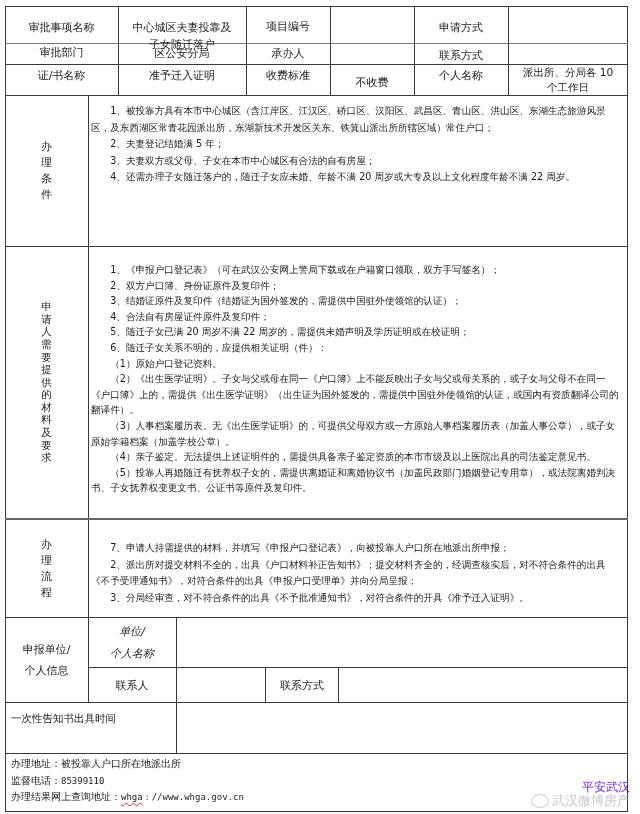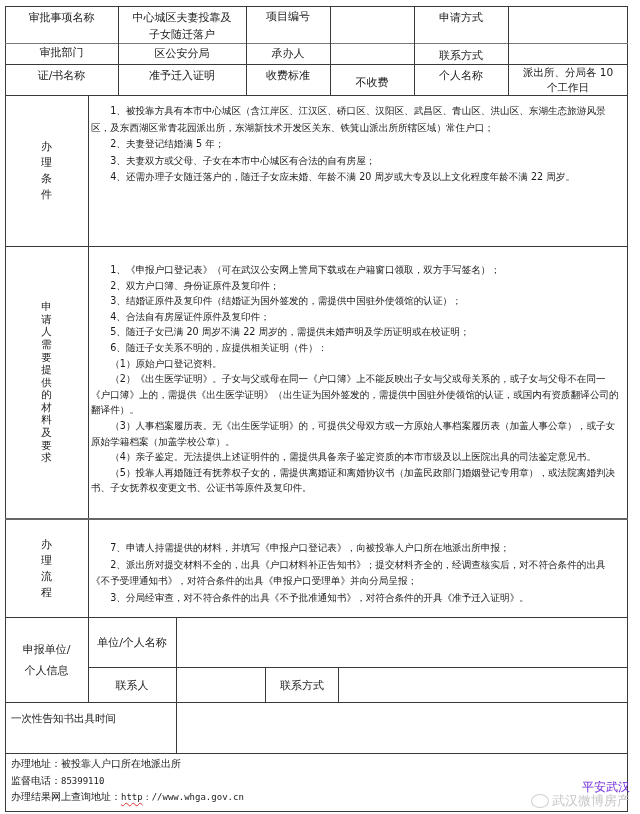--- a/index.html
+++ b/index.html
@@ -2,21 +2,21 @@
 <html><head>
 <meta charset="utf-8">
 <style>
   html, body { margin:0; padding:0; background:#ffffff; }
   body { width:640px; height:814px; position:relative; overflow:hidden;
          font-family: "DejaVu Sans", "Liberation Sans", sans-serif; color:#1a1a1a; }
   .abs { position:absolute; box-sizing:border-box; }
   .line-h { position:absolute; height:1px; background:#3a3a3a; }
   .line-v { position:absolute; width:1px; background:#3a3a3a; }
   .cell { position:absolute; box-sizing:border-box; display:flex; align-items:flex-start; justify-content:center;
-          text-align:center; font-size:11px; line-height:17px; padding-top:3px; }
+          text-align:center; font-size:11px; line-height:17px; padding-top:13px; }
   .cell.mid { align-items:center; padding-top:0; }
   .vlabel { position:absolute; display:flex; flex-direction:column; align-items:center; justify-content:center;
             font-size:11px; line-height:16px; }
   .vlabel span { display:block; }
   .vlabel.tight { line-height:12.6px; font-size:10.5px; }
   .para { position:absolute; font-size:9.6px; line-height:16.5px; letter-spacing:0; }
   .para p { margin:0; }
   .ind { text-indent:2em; }
   .footer-text { position:absolute; font-size:10px; line-height:16.5px; }
   .mono { font-family: "DejaVu Sans Mono", "Liberation Mono", monospace; font-size:9px; }
@@ -121,21 +121,21 @@
 
 <div class="line-v" style="left:176px; top:617px; height:136px;"></div>
 <div class="line-h" style="left:88px; top:667px; width:540px;"></div>
 <div class="line-v" style="left:265px; top:667px; height:35px;"></div>
 <div class="line-v" style="left:338px; top:667px; height:35px;"></div>
 
 <div class="cell mid" style="left:5px; top:618px; width:83px; height:84px; flex-direction:column; font-size:11px; line-height:21px;">
   <span>申报单位/</span>
   <span>个人信息</span>
 </div>
-<div class="cell mid" style="left:88px; top:618px; width:88px; height:49px; flex-direction:row; font-size:11px; line-height:22px;">
+<div class="cell mid" style="left:88px; top:618px; width:88px; height:49px; flex-direction:column; font-size:11px; line-height:22px;font-style:italic;">
   <span>单位/</span>
   <span>个人名称</span>
 </div>
 <div class="cell mid" style="left:177px; top:618px; width:450px; height:49px;"></div>
 <div class="cell mid" style="left:88px; top:668px; width:88px; height:34px;">联系人</div>
 <div class="cell mid" style="left:177px; top:668px; width:88px; height:34px;"></div>
 <div class="cell mid" style="left:266px; top:668px; width:72px; height:34px;">联系方式</div>
 <div class="cell mid" style="left:339px; top:668px; width:288px; height:34px;"></div>
 
 <div class="line-h" style="left:5px; top:702px; width:623px;"></div>
@@ -145,20 +145,20 @@
 <div class="line-h" style="left:5px; top:753px; width:623px;"></div>
 
 <div class="footer-text" style="left:11px; top:756px;">
   <div>
     <span>办理地址：</span><span>被投靠人户口所在地派出所</span>
   </div>
   <div>
     <span>监督电话：</span><span class="mono">85399110</span>
   </div>
   <div>
-    <span>办理结果网上查询地址：</span><a class="mono" style="color:#1a1a1a; text-decoration:none;"><span class="squig">http</span><span>：//www.whga.gov.cn</span></a>
+    <span>办理结果网上查询地址：</span><a class="mono" style="color:#1a1a1a; text-decoration:none;"><span class="squig">whga</span><span>：//www.whga.gov.cn</span></a>
   </div>
 </div>
 
 <div class="watermark">
   <div style="font-size:12px; color:#6d28d9;">平安武汉</div>
   <div><span class="wb"></span><span>武汉微博房产</span></div>
 </div>
 
 </body></html>

